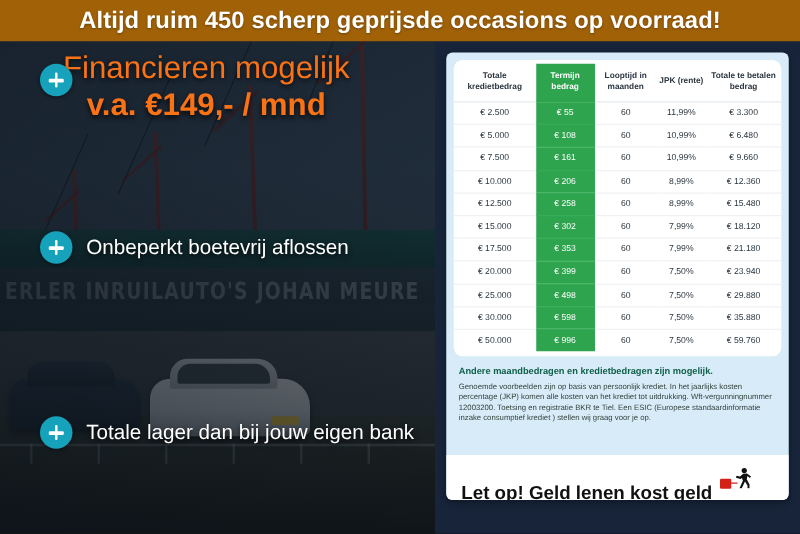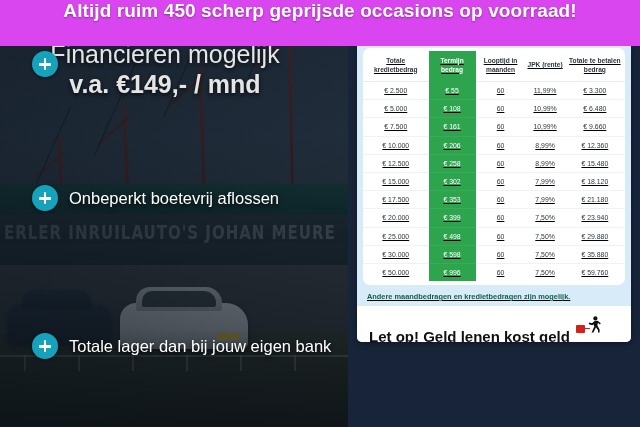--- a/index.html
+++ b/index.html
@@ -111,39 +111,39 @@
     position:absolute; bottom:56px; width:2px; height:16px;
     background: rgba(190,198,200,.32);
   }
   .darken {
     position:absolute; inset:0;
     background: linear-gradient(90deg, rgba(10,18,28,.72) 0%, rgba(10,18,28,.62) 55%, rgba(10,18,28,.70) 100%);
   }
 
   
   .banner {
-    position:absolute; left:0; top:0; width:640px; height:46px;
-    background:#d946ef;
-    display:flex; justify-content:center;
+    position:absolute; left:0; top:0; width:640px; height:33px;
+    background:#a16207;
+    display:flex; align-items:center; justify-content:center;
     z-index:8;
   }
   .banner-text {
     color:#ffffff; font-size:19px; font-weight:bold;
     letter-spacing:.1px; white-space:nowrap;
     text-shadow: 0 1px 2px rgba(0,0,0,.35);
   }
 
   
   .left {
     position:absolute; left:0; top:33px; width:348px; height:394px;
     z-index:6;
   }
   .headline {
     position:absolute; left:0; top:6px; width:330px;
-    text-align:center; color:#e5e5e5;
+    text-align:center; color:#f97316;
     text-shadow: 0 2px 4px rgba(0,0,0,.75);
   }
   .headline .l1 { font-size:25px; font-weight:400; line-height:30px; }
   .headline .l2 { font-size:25px; font-weight:bold; line-height:31px; }
 
   .bullets { position:absolute; left:0; top:0; width:348px; height:394px; }
   .bullet {
     position:absolute; display:flex; align-items:center; gap:11px;
   }
   .b0 { left:32px; top:18px; }
@@ -164,24 +164,23 @@
     color:#ffffff; font-size:16.5px; font-weight:400;
     white-space:nowrap; text-shadow: 0 2px 4px rgba(0,0,0,.8);
   }
 
   
   .panel {
     position:absolute; right:0; top:33px; width:292px; height:394px;
     background:#17243a; z-index:7;
   }
   .card {
-    position:absolute; left:9px; top:9px; width:274px; height:300px;
+    position:absolute; left:9px; top:9px; width:274px; height:358px;
     background:#d7ecf8; border-radius:5px; overflow:hidden;
     box-shadow: 0 2px 6px rgba(0,0,0,.35);
-    text-decoration: underline;
   }
   .table-wrap {
     margin:6px 6px 0 6px; background:#ffffff; border-radius:7px;
     padding:3px 0 4px 0; position:relative; overflow:hidden;
   }
   table { width:100%; border-collapse:collapse; }
   th {
     font-size:6.6px; font-weight:bold; color:#2b3640;
     padding:6px 2px 7px 2px; line-height:8.5px; text-align:center;
     border-bottom:1px solid #e6ecef;

